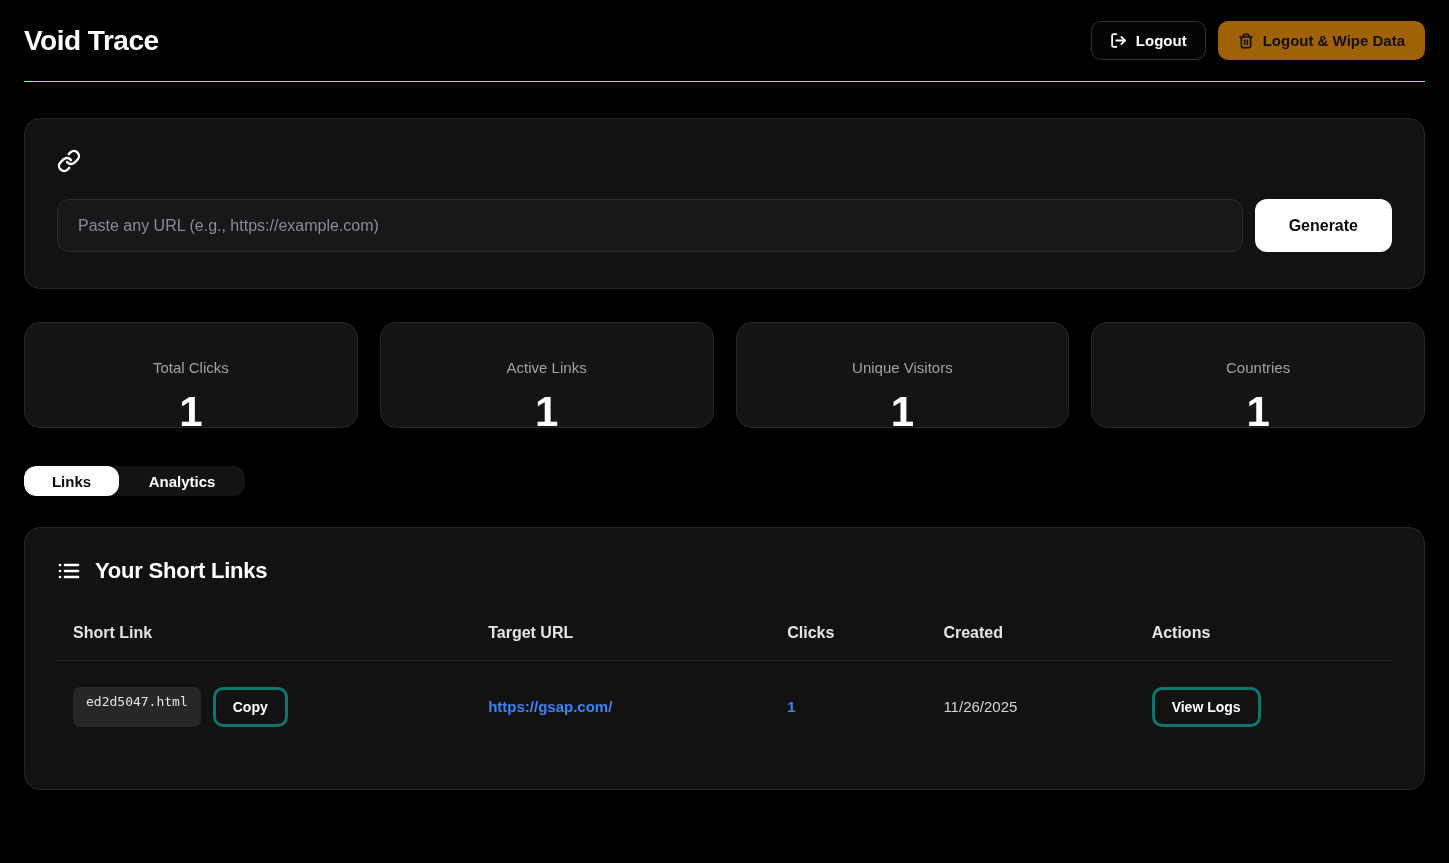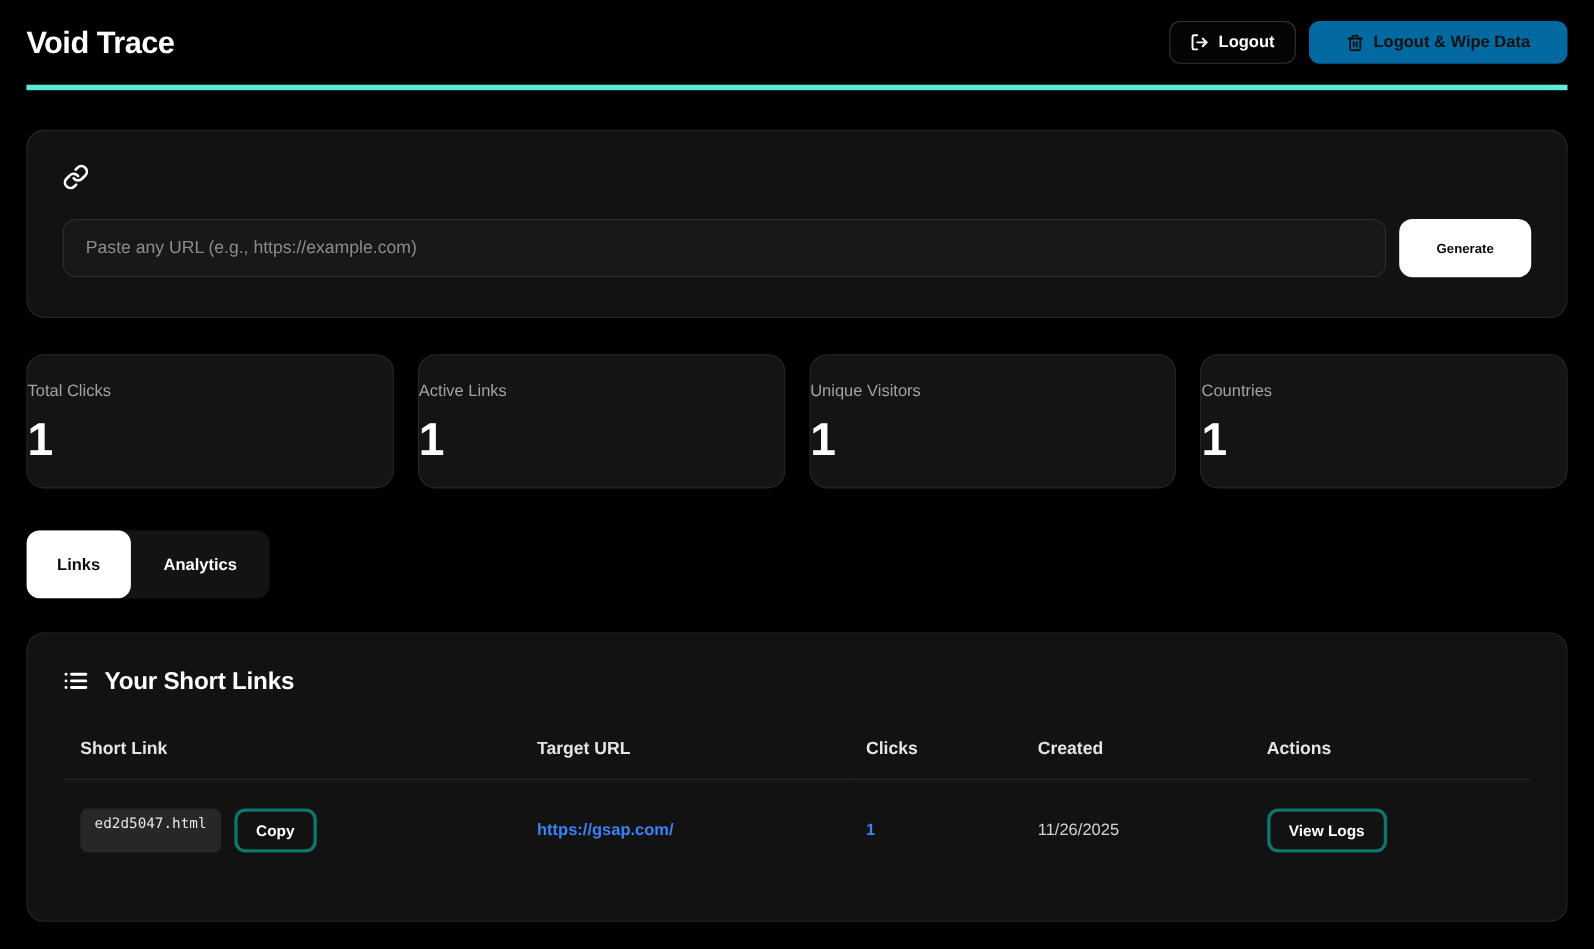--- a/index.html
+++ b/index.html
@@ -12,36 +12,36 @@
     -webkit-font-smoothing: antialiased;
   }
   .container { padding: 0 24px; }
 
   
   .header {
     height: 82px;
     display: flex;
     align-items: center;
     justify-content: space-between;
-    border-bottom: 5px solid #5eead4;
+    border-bottom: 1px solid #5eead4;
   }
   .app-title { font-size: 28px; font-weight: 800; letter-spacing: -0.5px; }
   .header-actions { display: flex; gap: 12px; align-items: center; }
   .btn {
     display: inline-flex; align-items: center; gap: 9px;
     font-family: inherit; font-size: 15px; font-weight: 700;
     border-radius: 10px; cursor: pointer; white-space: nowrap;
   }
   .btn-outline {
     background: #050505; color: #fff;
     border: 1px solid #333; padding: 10px 18px;
   }
   .btn-danger {
-    background: #0369a1; color: #111;
-    border: none; padding: 11px 34px;
+    background: #a16207; color: #111;
+    border: none; padding: 11px 20px;
   }
   .btn svg { flex: 0 0 auto; }
 
   
   .card {
     background: #121212;
     border: 1px solid #272727;
     border-radius: 16px;
   }
   .create-card { margin-top: 36px; padding: 30px 32px 36px; }
@@ -56,51 +56,52 @@
     border-radius: 12px;
     color: #e5e5e5;
     font-family: inherit; font-size: 16px;
     padding: 0 20px; outline: none;
   }
   .url-input::placeholder { color: #8b8b90; }
   .btn-generate {
     height: 53px; padding: 0 34px;
     background: #fff; color: #0a0a0a;
     border: none; border-radius: 12px;
-    font-size: 12px; font-weight: 700;
+    font-size: 16px; font-weight: 700;
     justify-content: center;
   }
 
   
   .stats-grid {
     margin-top: 33px;
     display: grid;
     grid-template-columns: repeat(4, 1fr);
     gap: 22px;
   }
   .stat-card {
     background: #141414;
     border: 1px solid #272727;
     border-radius: 16px;
-    height: 122px;
-    padding-top: 24px;
+    height: 106px;
+    padding-top: 36px;
+    text-align: center;
   }
   .stat-label { font-size: 15px; color: #a1a1aa; font-weight: 400; }
   .stat-value { font-size: 42px; font-weight: 800; margin-top: 12px; color: #fff; }
 
   
   .tabs {
     margin-top: 38px;
     display: inline-flex;
     background: #131313;
     border-radius: 12px;
     overflow: hidden;
   }
   .tab {
-    height: 62px; display: inline-flex; align-items: center; justify-content: center;
+    height: 30px; display: inline-flex; align-items: center; justify-content: center;
     font-size: 15px; font-weight: 700; cursor: pointer;
     border: none; background: transparent; color: #fff; font-family: inherit;
   }
   .tab-active { background: #fff; color: #0a0a0a; border-radius: 12px; }
   .tab-links { width: 95px; }
   .tab-analytics { width: 126px; }
 
   
   .links-card { margin-top: 31px; margin-bottom: 34px; padding: 30px 32px 36px; }
   .links-table { width: 100%; border-collapse: collapse; margin-top: 4px; }

